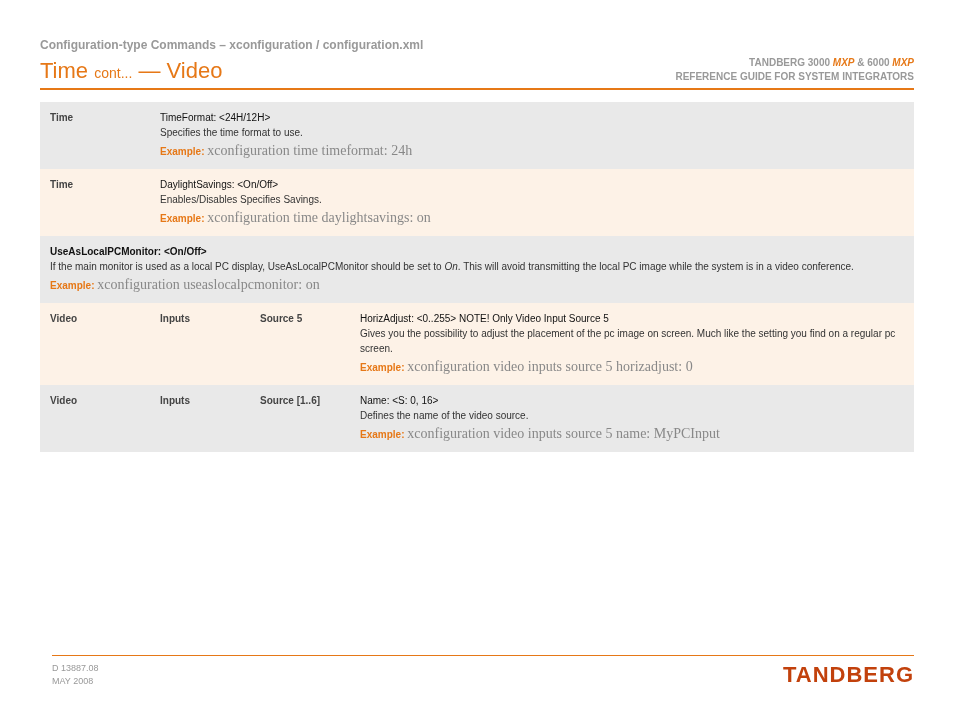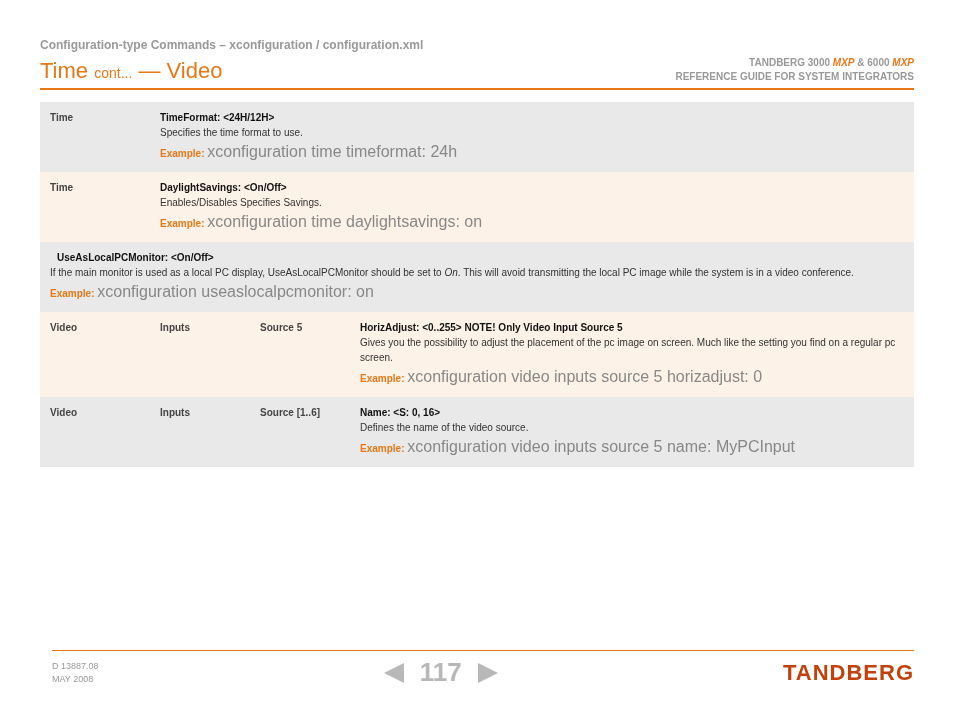--- a/index.html
+++ b/index.html
@@ -49,27 +49,27 @@
   }
   .doc-meta .mxp { color: #e67817; font-style: italic; }
 
   .tbl { width: 100%; border-collapse: collapse; font-size: 10px; }
   .tbl td { padding: 8px 10px; vertical-align: top; line-height: 1.5; }
   .row-gray { background: #e9e9e9; }
   .row-beige { background: #fdf2e7; }
   .col1 { width: 110px; font-weight: bold; color: #444; }
   .col2 { width: 100px; font-weight: bold; color: #444; }
   .col3 { width: 100px; font-weight: bold; color: #444; }
-  .desc b { font-weight: bold; color: #111; }
+  .desc b { font-weight: normal; color: #111; }
   .desc .italic { font-style: italic; text-align: right; }
   .example-label { color: #e67817; font-weight: bold; }
-  .code { font-family: Liberation Sans, sans-serif; color: #888; font-size: 16px; }
+  .code { font-family: Liberation Serif, serif; color: #888; font-size: 14px; }
 
   .spanrow td { padding: 8px 10px; }
-  .spanrow b { font-weight: bold; margin-left: 7px; }
+  .spanrow b { font-weight: bold; }
 
   .footer {
     position: absolute;
     left: 52px; right: 40px; bottom: 30px;
   }
   .footer-rule { border-top: 1px solid #e67817; margin-bottom: 6px; }
   .footer-row {
     display: flex;
     justify-content: space-between;
     align-items: center;
@@ -181,20 +181,15 @@
     </table>
 </div>
 
 <div class="footer">
   <div class="footer-rule"></div>
   <div class="footer-row">
     <div class="doc-id">
       <div>D 13887.08</div>
       <div>MAY 2008</div>
     </div>
-    <div class="pager">
-      <span class="arrow arrow-left"></span>
-      <span>117</span>
-      <span class="arrow arrow-right"></span>
-    </div>
     <div class="brand">TANDBERG</div>
   </div>
 </div>
 
 </body></html>

